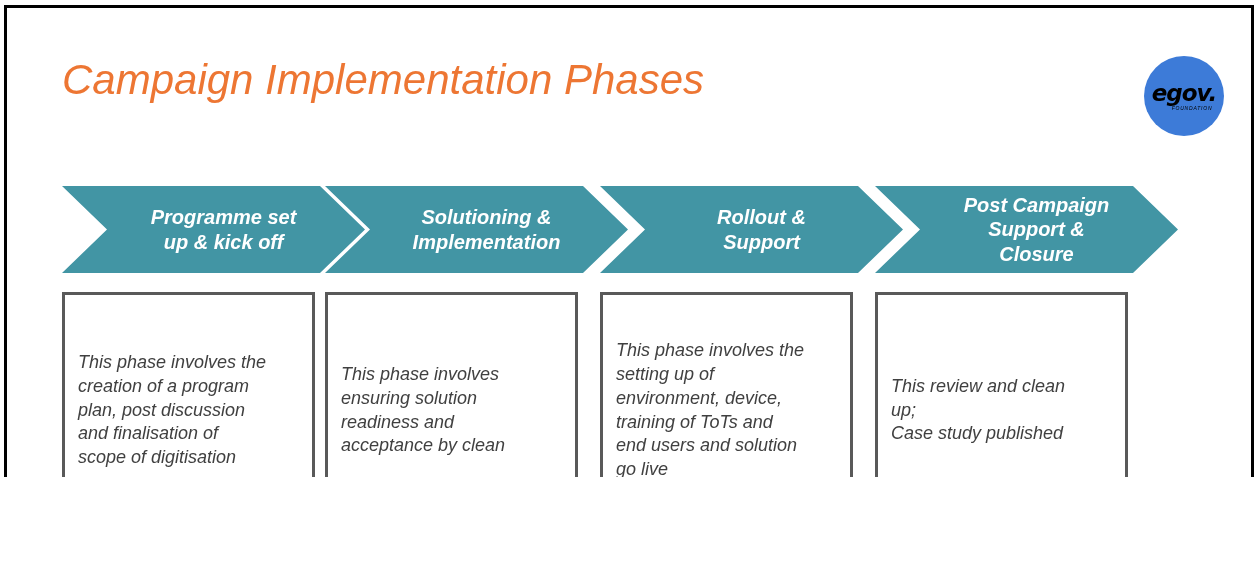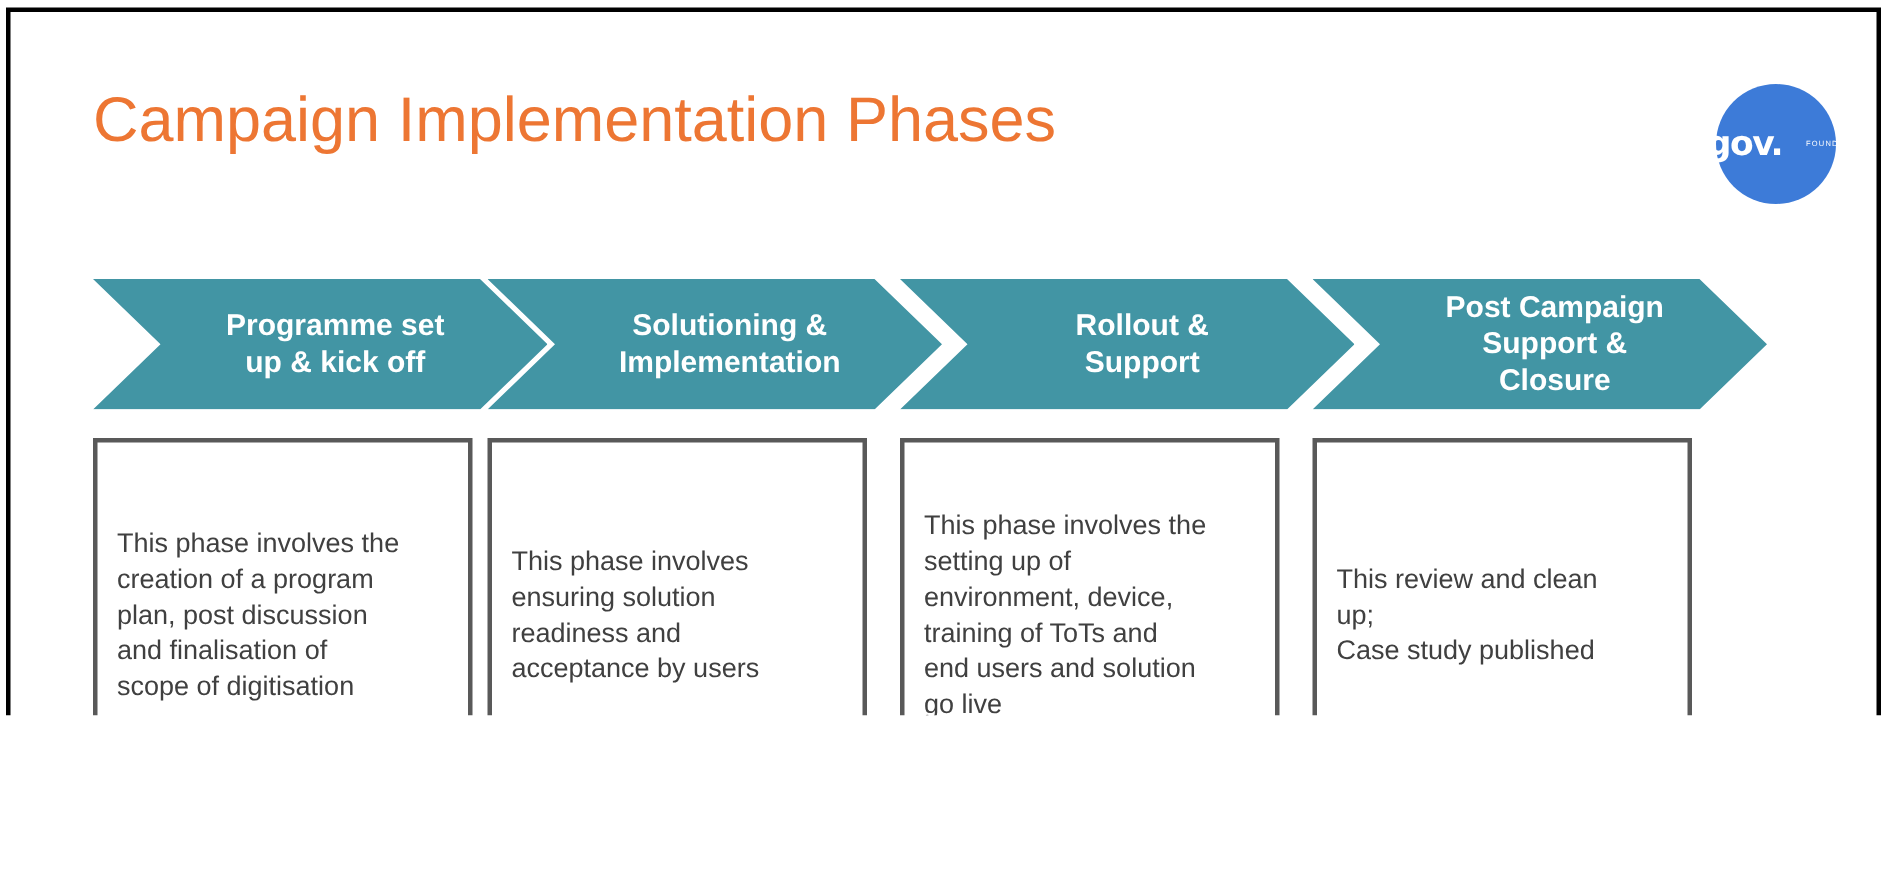--- a/index.html
+++ b/index.html
@@ -3,20 +3,21 @@
 <meta charset="utf-8">
 <style>
   html, body { margin: 0; padding: 0; background: #ffffff; }
   .slide {
     position: relative;
     width: 1258px;
     height: 477px;
     background: #ffffff;
     font-family: "Liberation Sans", sans-serif;
     overflow: hidden;
+    font-style: italic;
   }
   .frame {
     position: absolute;
     left: 4px; top: 5px;
     width: 1244px; height: 571px;
     border: 3px solid #000000;
   }
   .title {
     position: absolute;
     left: 62px; top: 56px;
@@ -26,24 +27,24 @@
     letter-spacing: 0px;
     white-space: nowrap;
   }
   .logo {
     position: absolute;
     left: 1144px; top: 56px;
     width: 80px; height: 80px;
     border-radius: 50%;
     background: #3D7BD8;
     display: flex;
-    flex-direction: row;
+    flex-direction: column;
     align-items: center;
     justify-content: center;
-    color: #ffffff;
+    color: #000000;
   }
   .logo-text {
     font-family: "DejaVu Sans", sans-serif;
     font-size: 23px;
     font-weight: 700;
     letter-spacing: -1px;
     line-height: 1;
   }
   .logo-sub {
     font-size: 5px;
@@ -131,21 +132,21 @@
     <div class="box-text">This phase involves the
 creation of a program
 plan, post discussion
 and finalisation of
 scope of digitisation</div>
   </div>
   <div class="box p1">
     <div class="box-text">This phase involves
 ensuring solution
 readiness and
-acceptance by users</div>
+acceptance by clean</div>
   </div>
   <div class="box p2">
     <div class="box-text">This phase involves the
 setting up of
 environment, device,
 training of ToTs and
 end users and solution
 go live</div>
   </div>
   <div class="box p3">

